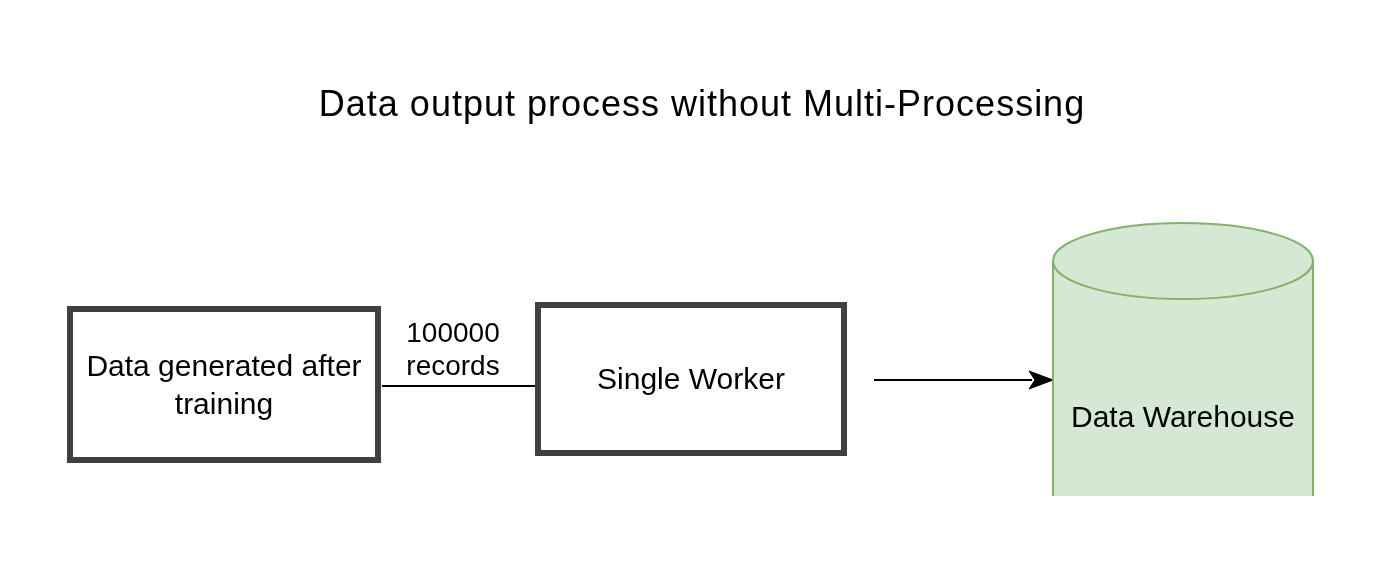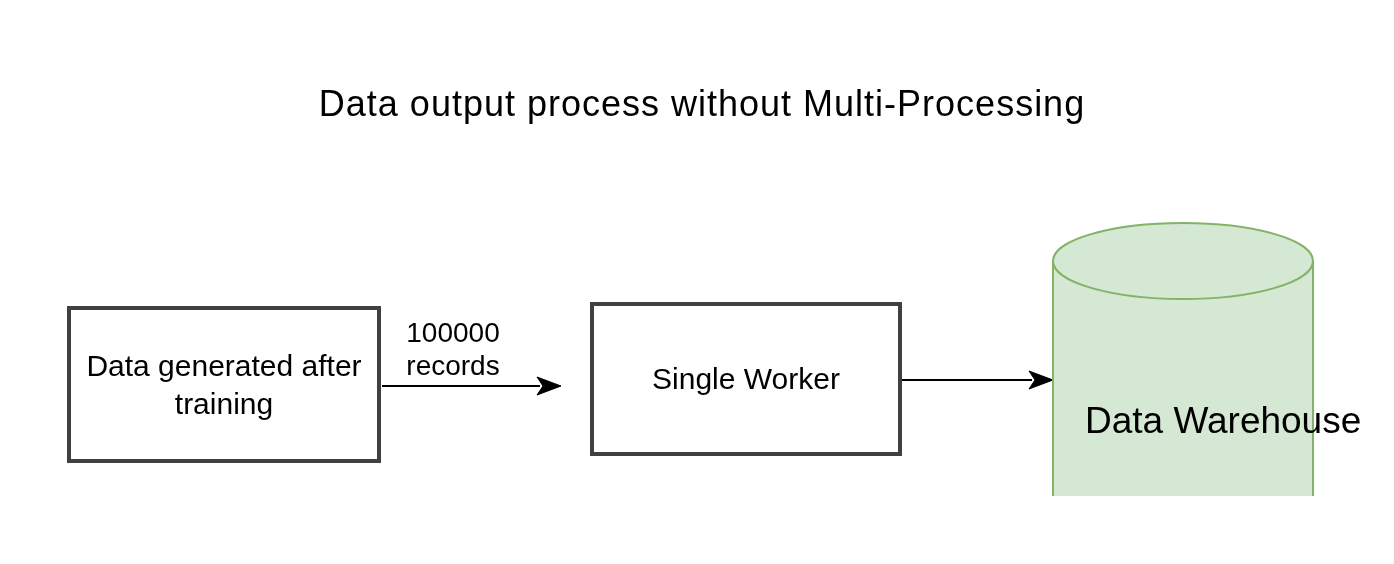--- a/index.html
+++ b/index.html
@@ -23,38 +23,38 @@
     width: 830px;
     text-align: center;
     font-size: 36px;
     letter-spacing: 1px;
     line-height: 1.2;
     white-space: nowrap;
   }
   .node-rect {
     position: absolute;
     box-sizing: border-box;
-    border: 4px solid #404040;
+    border: 6px solid #404040;
     background: #ffffff;
     display: flex;
     align-items: center;
     justify-content: center;
     text-align: center;
     font-size: 30px;
     line-height: 1.25;
     padding: 0 4px;
   }
   .node-source {
     left: 67px;
     top: 306px;
     width: 314px;
     height: 157px;
   }
   .node-worker {
-    left: 590px;
+    left: 535px;
     top: 302px;
     width: 312px;
     height: 154px;
   }
   .edge-layer {
     position: absolute;
     left: 0;
     top: 0;
     width: 1394px;
     height: 564px;
@@ -74,24 +74,23 @@
     top: 222px;
     width: 262px;
     height: 312px;
   }
   .cylinder-label {
     position: absolute;
     left: 1053px;
     top: 399px;
     width: 260px;
     text-align: center;
-    font-size: 37px;
+    font-size: 30px;
     line-height: 1.2;
     white-space: nowrap;
-    padding-left: 32px;
   }
 </style>
 </head>
 <body>
 
 <div class="canvas">
 
   <div class="diagram-title">Data output process without Multi-Processing</div>
 
   <svg class="edge-layer" width="1394" height="564" viewBox="0 0 1394 564">

